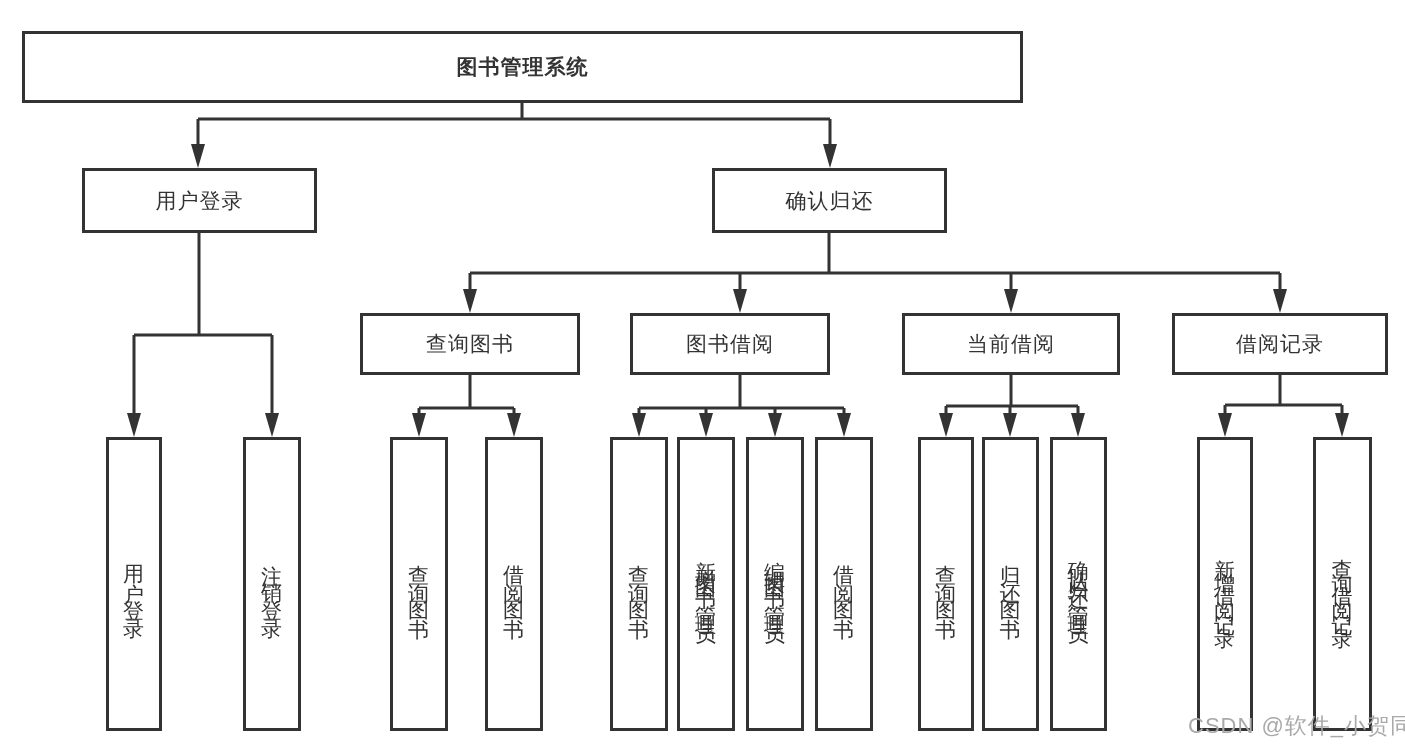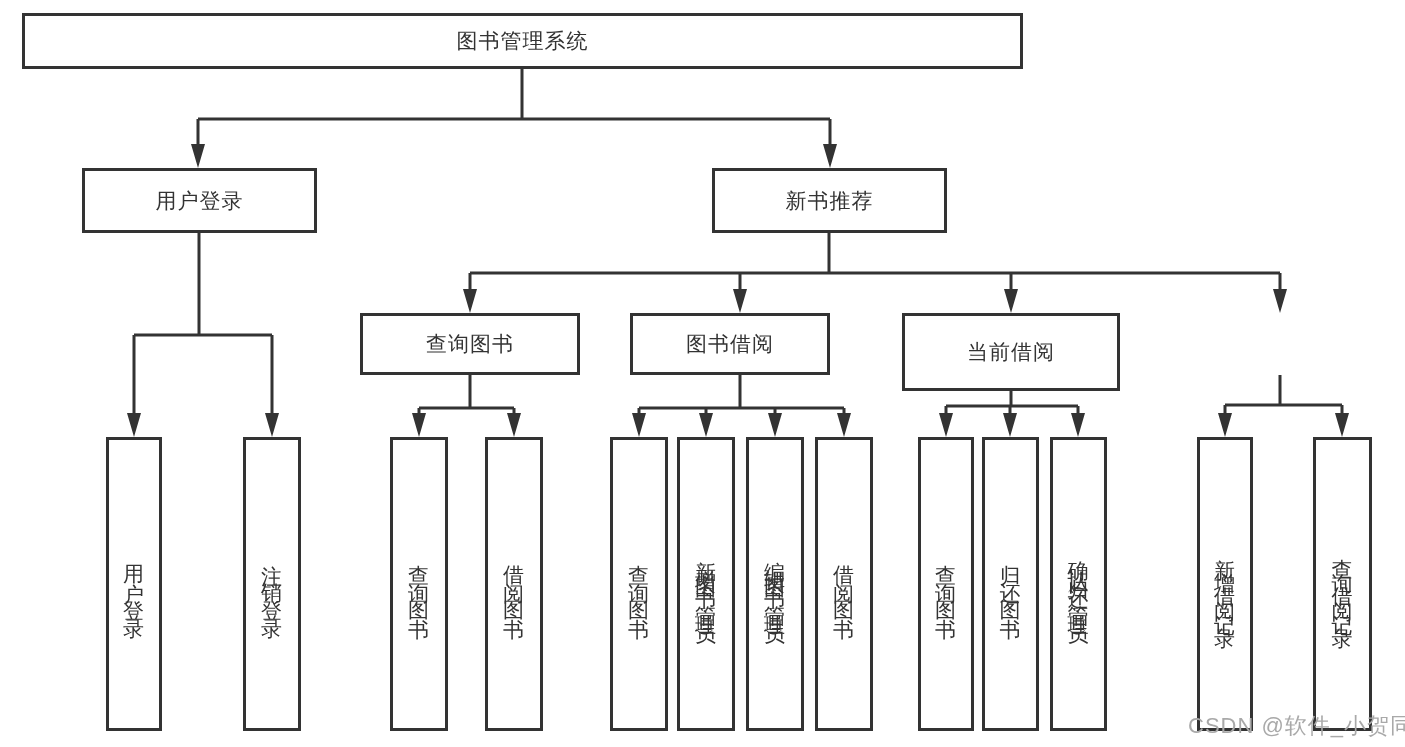--- a/index.html
+++ b/index.html
@@ -86,28 +86,29 @@
       M1004 289 L1018 289 L1011 313 Z M1273 289 L1287 289 L1280 313 Z
       M127 413 L141 413 L134 437 Z M265 413 L279 413 L272 437 Z
       M412 413 L426 413 L419 437 Z M507 413 L521 413 L514 437 Z
       M632 413 L646 413 L639 437 Z M699 413 L713 413 L706 437 Z
       M768 413 L782 413 L775 437 Z M837 413 L851 413 L844 437 Z
       M939 413 L953 413 L946 437 Z M1003 413 L1017 413 L1010 437 Z
       M1071 413 L1085 413 L1078 437 Z M1218 413 L1232 413 L1225 437 Z
       M1335 413 L1349 413 L1342 437 Z"></path>
   </svg>
 
-  <div class="hbox" style="left:22px;top:13px;width:1001px;height:56px;">图书管理系统</div>
+  <div class="hbox" style="left:22px;top:31px;width:1001px;height:72px;font-weight:bold;">图书管理系统</div>
 
   <div class="hbox" style="left:82px;top:168px;width:235px;height:65px;">用户登录</div>
-  <div class="hbox" style="left:712px;top:168px;width:235px;height:65px;">新书推荐</div>
+  <div class="hbox" style="left:712px;top:168px;width:235px;height:65px;">确认归还</div>
 
   <div class="hbox" style="left:360px;top:313px;width:220px;height:62px;">查询图书</div>
   <div class="hbox" style="left:630px;top:313px;width:200px;height:62px;">图书借阅</div>
-  <div class="hbox" style="left:902px;top:313px;width:218px;height:78px;">当前借阅</div>
+  <div class="hbox" style="left:902px;top:313px;width:218px;height:62px;">当前借阅</div>
+  <div class="hbox" style="left:1172px;top:313px;width:216px;height:62px;">借阅记录</div>
 
   <div class="vbox ls-wide" style="left:106px;width:56px;">
     <span>用户登录</span>
   </div>
   <div class="vbox ls-wide" style="left:243px;width:58px;">
     <span>注销登录</span>
   </div>
 
   <div class="vbox ls-wide" style="left:390px;width:58px;">
     <span>查询图书</span>

